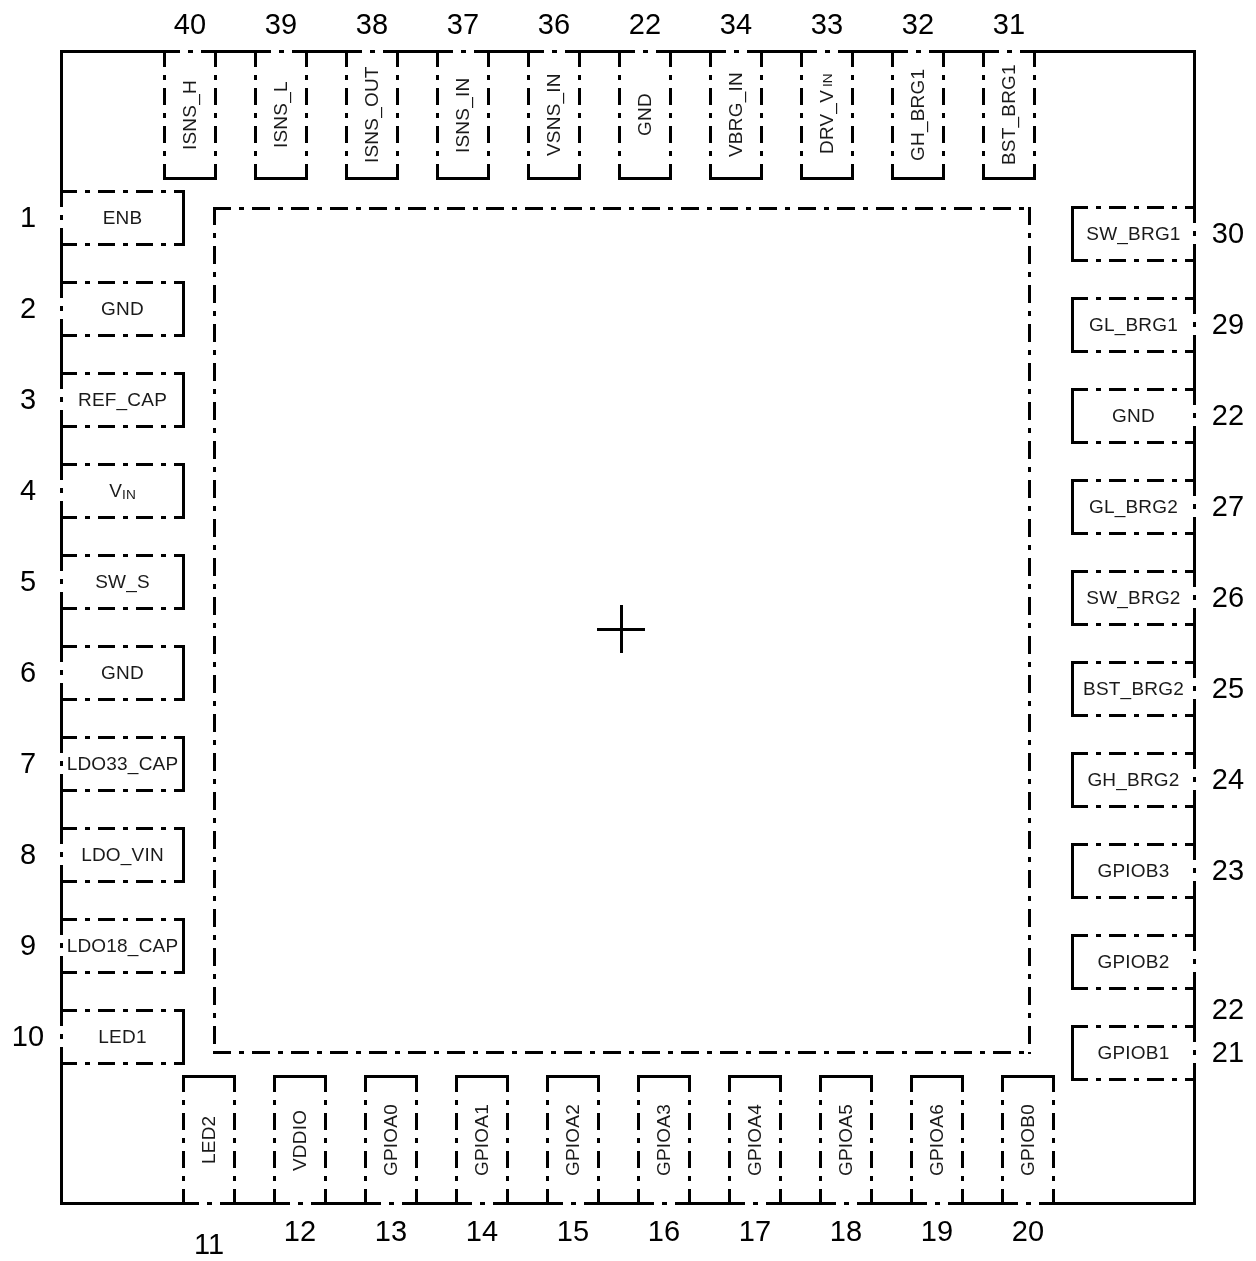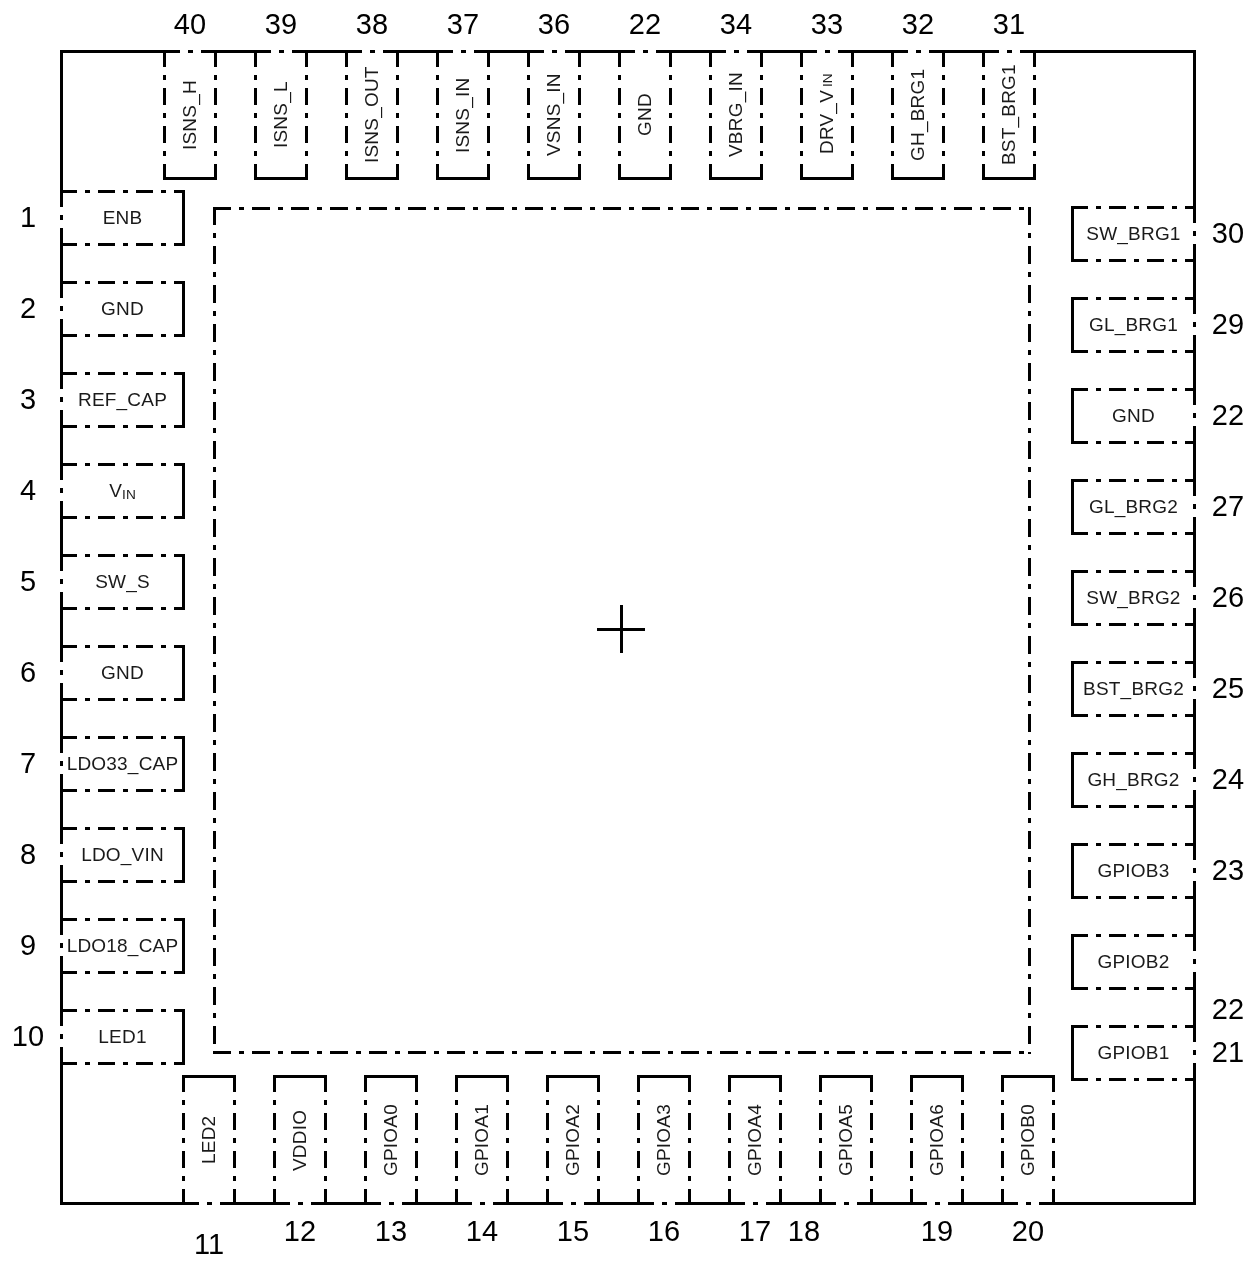--- a/index.html
+++ b/index.html
@@ -458,21 +458,21 @@
         <div class="pin-label vertical">GPIOA4</div>
       </div>
       <div class="pin-number" style="left: 730px; top: 1215px; width: 50px;">17</div>
       <div class="pin-box" style="left: 819px; top: 1075px; width: 54px; height: 130px;">
         <div class="edge" style="left: 0px; top: 0px; width: 54px; height: 3px; background: rgb(0, 0, 0);"></div>
         <div class="edge" style="left: 0px; top: 127px; width: 54px; height: 3px; background-image: repeating-linear-gradient(to right, rgb(0, 0, 0) 0px, rgb(0, 0, 0) 17px, transparent 17px, transparent 25px, rgb(0, 0, 0) 25px, rgb(0, 0, 0) 30px, transparent 30px, transparent 38px);"></div>
         <div class="edge" style="left: 0px; top: 0px; width: 3px; height: 130px; background-image: repeating-linear-gradient(rgb(0, 0, 0) 0px, rgb(0, 0, 0) 17px, transparent 17px, transparent 25px, rgb(0, 0, 0) 25px, rgb(0, 0, 0) 30px, transparent 30px, transparent 38px);"></div>
         <div class="edge" style="left: 51px; top: 0px; width: 3px; height: 130px; background-image: repeating-linear-gradient(rgb(0, 0, 0) 0px, rgb(0, 0, 0) 17px, transparent 17px, transparent 25px, rgb(0, 0, 0) 25px, rgb(0, 0, 0) 30px, transparent 30px, transparent 38px);"></div>
         <div class="pin-label vertical">GPIOA5</div>
       </div>
-      <div class="pin-number" style="left: 779px; top: 1215px; width: 50px;">18</div>
+      <div class="pin-number" style="left: 821px; top: 1215px; width: 50px;">18</div>
       <div class="pin-box" style="left: 910px; top: 1075px; width: 54px; height: 130px;">
         <div class="edge" style="left: 0px; top: 0px; width: 54px; height: 3px; background: rgb(0, 0, 0);"></div>
         <div class="edge" style="left: 0px; top: 127px; width: 54px; height: 3px; background-image: repeating-linear-gradient(to right, rgb(0, 0, 0) 0px, rgb(0, 0, 0) 17px, transparent 17px, transparent 25px, rgb(0, 0, 0) 25px, rgb(0, 0, 0) 30px, transparent 30px, transparent 38px);"></div>
         <div class="edge" style="left: 0px; top: 0px; width: 3px; height: 130px; background-image: repeating-linear-gradient(rgb(0, 0, 0) 0px, rgb(0, 0, 0) 17px, transparent 17px, transparent 25px, rgb(0, 0, 0) 25px, rgb(0, 0, 0) 30px, transparent 30px, transparent 38px);"></div>
         <div class="edge" style="left: 51px; top: 0px; width: 3px; height: 130px; background-image: repeating-linear-gradient(rgb(0, 0, 0) 0px, rgb(0, 0, 0) 17px, transparent 17px, transparent 25px, rgb(0, 0, 0) 25px, rgb(0, 0, 0) 30px, transparent 30px, transparent 38px);"></div>
         <div class="pin-label vertical">GPIOA6</div>
       </div>
       <div class="pin-number" style="left: 912px; top: 1215px; width: 50px;">19</div>
       <div class="pin-box" style="left: 1001px; top: 1075px; width: 54px; height: 130px;">
         <div class="edge" style="left: 0px; top: 0px; width: 54px; height: 3px; background: rgb(0, 0, 0);"></div>

